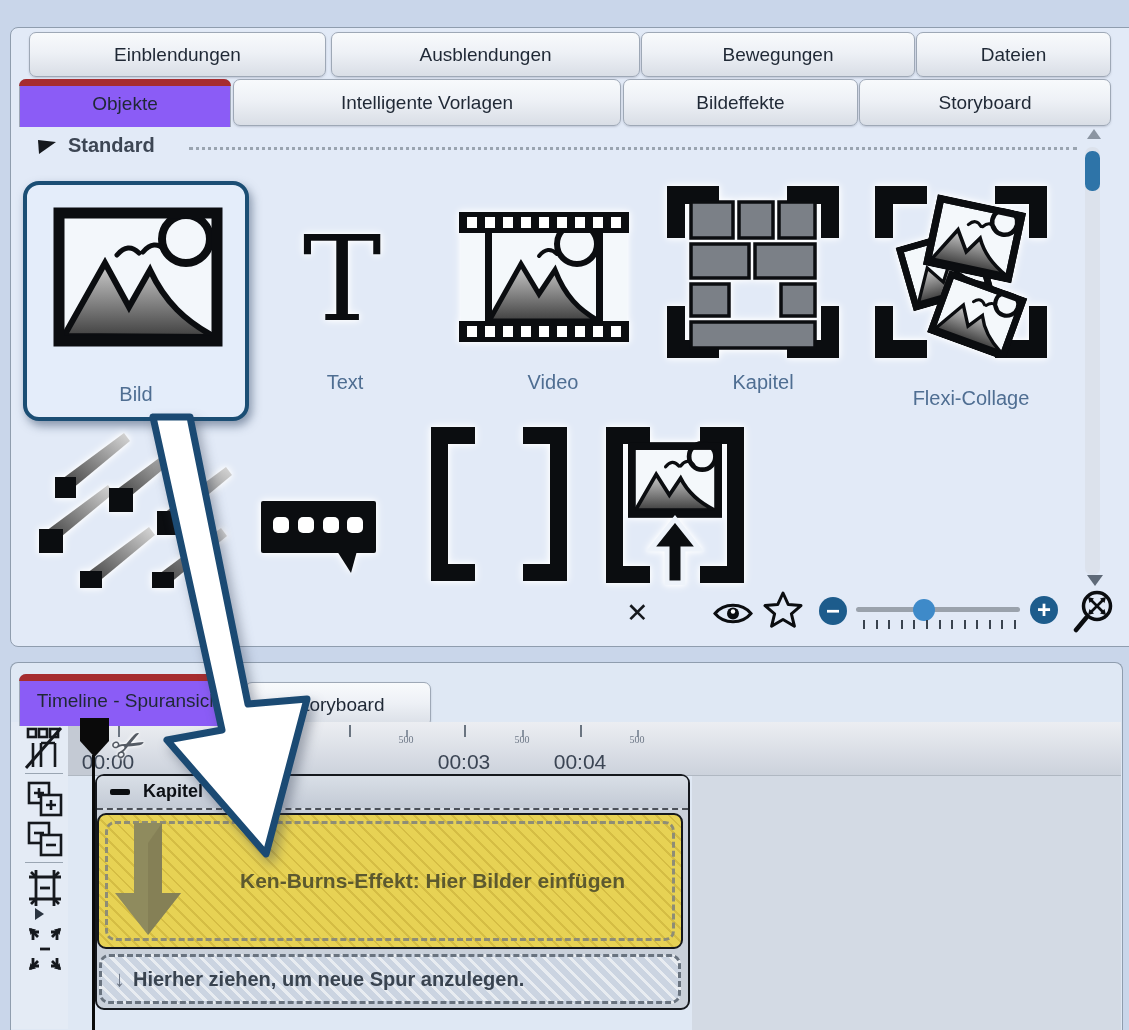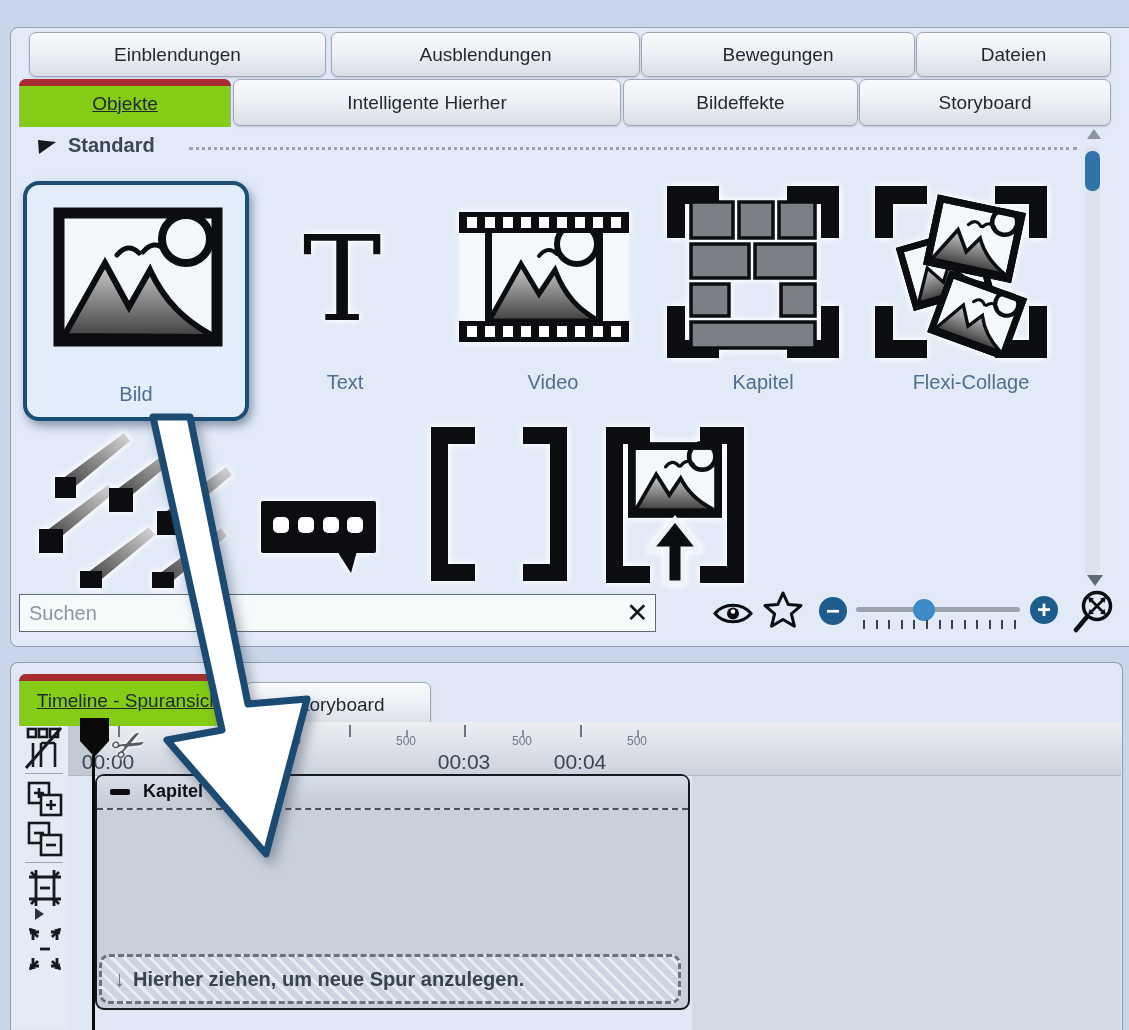--- a/index.html
+++ b/index.html
@@ -8,21 +8,21 @@
   .abs{position:absolute;}
   
   .panel{position:absolute;background:#e2eaf7;border:1.5px solid #8f9dae;border-radius:8px;}
   .top-panel{left:10px;top:27px;width:1111px;height:618px;padding-left:18px;}
   .bot-panel{left:10px;top:662px;width:1111px;height:368px;border-bottom:none;border-radius:8px 8px 0 0;background:#dfe8f4;}
   
   .btn-tab{position:absolute;display:flex;align-items:center;justify-content:center;
     background:linear-gradient(180deg,#f8fafc 0%,#eef1f6 45%,#d9dee6 100%);
     border:1px solid #9ea8b6;border-radius:7px;box-shadow:0 1px 2px rgba(120,130,150,.35);
     font-size:19px;color:#1f2835;cursor:default;}
-  .tab-active{background:#84cc16;border-bottom:none;border-radius:7px 7px 0 0;box-shadow:none;text-decoration:underline;}
+  .tab-active{background:#8b5cf6;border-bottom:none;border-radius:7px 7px 0 0;box-shadow:none;}
   .redbar{position:absolute;left:-1px;right:-1px;top:-1px;height:7px;background:#a62c2f;border-radius:7px 7px 0 0;}
   
   .sec-title{font-size:20px;font-weight:bold;color:#3d4654;}
   .dotline{border-top:3px dotted #9aa4b0;height:0;}
   
   .halo{filter:drop-shadow(0 0 2.5px rgba(255,255,255,.95)) drop-shadow(0 0 4px rgba(255,255,255,.8));}
   .obj-label{position:absolute;text-align:center;font-size:20px;color:#4f6e92;}
   .sel-tile{position:absolute;border:4px solid #1b4e74;border-radius:5px;background:#e4edfa;
     box-shadow:3px 5px 10px rgba(60,80,110,.55);}
   .tglyph{font-family:"DejaVu Serif","Liberation Serif",serif;font-size:118px;line-height:1;color:#0b0d10;}
@@ -36,21 +36,21 @@
   .slider-track{position:absolute;height:5px;background:#9aa2ac;border-radius:3px;}
   .slider-thumb{position:absolute;width:22px;height:22px;border-radius:50%;background:#3e8ac9;}
   .tick{position:absolute;width:2px;height:9px;background:#39434f;}
   
   .sb-track{position:absolute;background:#dce2ec;border-radius:7px;}
   .sb-thumb{position:absolute;background:#2e74a8;border-radius:7px;}
   
   .ruler{position:absolute;left:68px;top:722px;width:1053px;height:53px;
     background:linear-gradient(180deg,#eceef2,#ccd2dc);border-bottom:1px solid #b0b8c2;}
   .rmajor{position:absolute;font-size:21px;color:#3b4554;transform:translateX(-50%);}
-  .rminor{position:absolute;font-size:12px;color:#6e7887;transform:translateX(-50%);}
+  .rminor{position:absolute;font-size:10px;color:#6e7887;transform:translateX(-50%);font-family:Liberation Serif, serif;}
   .tkM{position:absolute;width:1.5px;height:12px;background:#6a7480;top:3px;}
   .tkm{position:absolute;width:1.5px;height:7px;background:#8b95a2;top:8px;}
   .graycontent{position:absolute;left:692px;top:775px;width:429px;height:255px;background:#d3dae4;}
   .toolcol{position:absolute;left:11px;top:722px;width:57px;height:307px;background:#e4ebf5;}
   .tsep{position:absolute;left:14px;width:38px;height:0;border-top:1px solid #9aa5b2;}
   .track{position:absolute;left:95px;top:774px;width:595px;height:236px;border:2.5px solid #15181d;
     border-radius:9px;background:#c9d0da;box-sizing:border-box;}
   .track-head{position:absolute;left:0;top:0;right:0;height:34px;border-radius:6px 6px 0 0;
     background:linear-gradient(180deg,#d9dfe7,#c3cad5);border-bottom:2px dashed #4a4f57;box-sizing:border-box;}
   .collapse{position:absolute;left:13px;top:13px;width:20px;height:6px;background:#0b0d10;border-radius:2px;}
@@ -115,21 +115,21 @@
       </div>
     <div class="btn-tab" style="left:630px;top:4px;width:272px;height:43px;">
         <span>Bewegungen</span>
       </div>
 
     <div class="btn-tab tab-active" style="left:8px;top:51px;width:210px;height:47px;z-index:3;">
       <div class="redbar"></div>
       <span>Objekte</span>
     </div>
     <div class="btn-tab" style="left:222px;top:51px;width:386px;height:45px;">
-        <span>Intelligente Hierher</span>
+        <span>Intelligente Vorlagen</span>
       </div>
     <div class="btn-tab" style="left:612px;top:51px;width:233px;height:45px;">
         <span>Bildeffekte</span>
       </div>
     <div class="btn-tab" style="left:848px;top:51px;width:250px;height:45px;">
         <span>Storyboard</span>
       </div>
 
     <svg class="abs" style="left:26px;top:110px;" width="20" height="18">
       <polygon points="1,2 19,4 2,16" fill="#15181d"></polygon>
@@ -225,21 +225,21 @@
       <g transform="translate(20,62) rotate(-16)">
           <use href="#minipic" width="84" height="66"></use>
         </g>
       <g transform="translate(62,8) rotate(12)">
           <use href="#minipic" width="92" height="72"></use>
         </g>
       <g transform="translate(74,84) rotate(20)">
           <use href="#minipic" width="84" height="66"></use>
         </g>
     </svg>
-    <div class="obj-label" style="left:880px;top:343px;width:160px;">Flexi-Collage</div>
+    <div class="obj-label" style="left:880px;top:359px;width:160px;">Flexi-Collage</div>
 
     <svg class="abs halo" style="left:18px;top:405px;" width="210" height="155" viewBox="0 0 210 155">
       <g>
         <polygon points="43,46 101,-2 95,-10 33,36" fill="url(#tg)" transform="translate(0,10)"></polygon>
         <polygon points="97,67 155,19 149,11 87,57" fill="url(#tg)"></polygon>
         <polygon points="145,90 203,42 197,34 135,80" fill="url(#tg)"></polygon>
         <polygon points="27,108 85,60 79,52 17,98" fill="url(#tg)"></polygon>
         <polygon points="68,150 126,102 120,94 58,140" fill="url(#tg)"></polygon>
         <polygon points="140,151 198,103 192,95 130,141" fill="url(#tg)"></polygon>
       </g>
@@ -277,21 +277,20 @@
         <polygon points="140,0 96,0 96,17 123,17 123,139 96,139 96,156 140,156"></polygon>
       </g>
       <g transform="translate(24,14)">
           <use href="#minipic" width="94" height="78"></use>
         </g>
       <g stroke="#eef3fa" stroke-width="5" fill="#0b0d10">
         <polygon points="71,92 95,122 79,122 79,156 63,156 63,122 47,122"></polygon>
       </g>
     </svg>
 
-    <input class="search-input" style="left: 8px; top: 566px; width: 637px; height: 38px; box-sizing: border-box;" placeholder="Suchen">
     <span class="clear-x" style="left:615px;top:569px;">✕</span>
 
     <svg class="abs" style="left:702px;top:572px;" width="40" height="27" viewBox="0 0 40 27">
       <path d="M2,13.5 C11,2.5 29,2.5 38,13.5 C29,24.5 11,24.5 2,13.5 Z" fill="none" stroke="#0b0d10" stroke-width="3"></path>
       <circle cx="20" cy="13.5" r="6" fill="#0b0d10"></circle>
       <circle cx="20" cy="11.5" r="2.2" fill="#fff"></circle>
     </svg>
 
     <svg class="abs" style="left:752px;top:563px;" width="40" height="38" viewBox="0 0 40 38">
       <polygon points="20,2 25.3,13.6 38,14.6 28.4,22.8 31.4,35.2 20,28.5 8.6,35.2 11.6,22.8 2,14.6 14.7,13.6" fill="none" stroke="#0b0d10" stroke-width="3" stroke-linejoin="round"></polygon>
@@ -427,20 +426,28 @@
     <span class="rmajor" style="left:512px;top:28px;">00:04</span>
   </div>
 
   <div class="scissors">✂</div>
 
   <div class="track">
     <div class="track-head">
       <div class="collapse"></div>
       <div class="track-title">Kapitel</div>
     </div>
+    <div class="kb-box">
+      <div class="kb-dash"></div>
+      <svg class="abs" style="left:16px;top:8px;" width="66" height="112" viewBox="0 0 66 112">
+        <polygon points="19,0 47,0 47,70 66,70 33,112 0,70 19,70" fill="#8f8b5e"></polygon>
+        <polygon points="47,0 47,70 66,70 33,112 33,20" fill="#7d7950" opacity="0.55"></polygon>
+      </svg>
+      <div class="kb-text">Ken-Burns-Effekt: Hier Bilder einfügen</div>
+    </div>
     <div class="nt-zone">
       <span class="nt-arrow">↓</span>
       <span class="nt-text">Hierher ziehen, um neue Spur anzulegen.</span>
     </div>
   </div>
 
   <div class="playline"></div>
   <svg class="abs" style="left:78px;top:716px;z-index:6;" width="34" height="44" viewBox="0 0 34 44">
     <polygon points="2,2 31,2 31,25 16.5,41 2,25" fill="#0a0a0a"></polygon>
   </svg>

